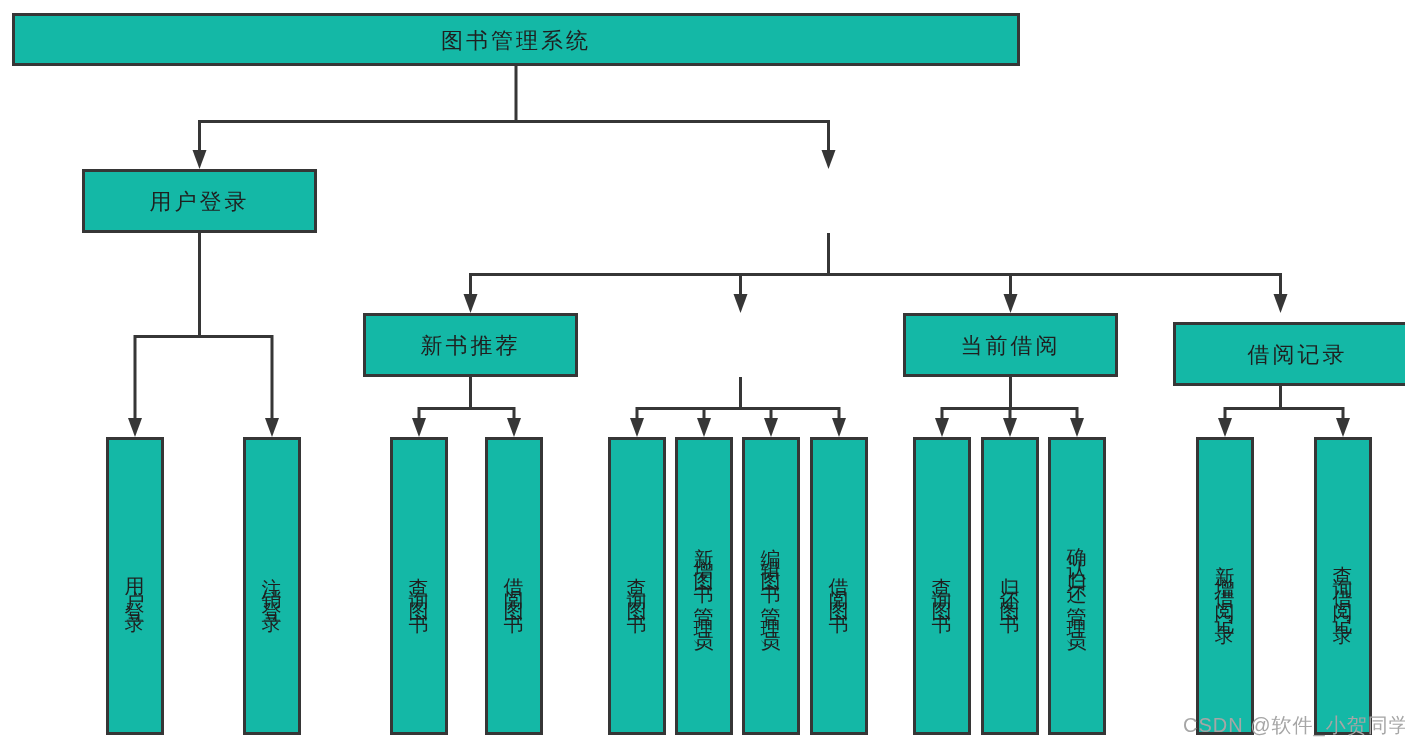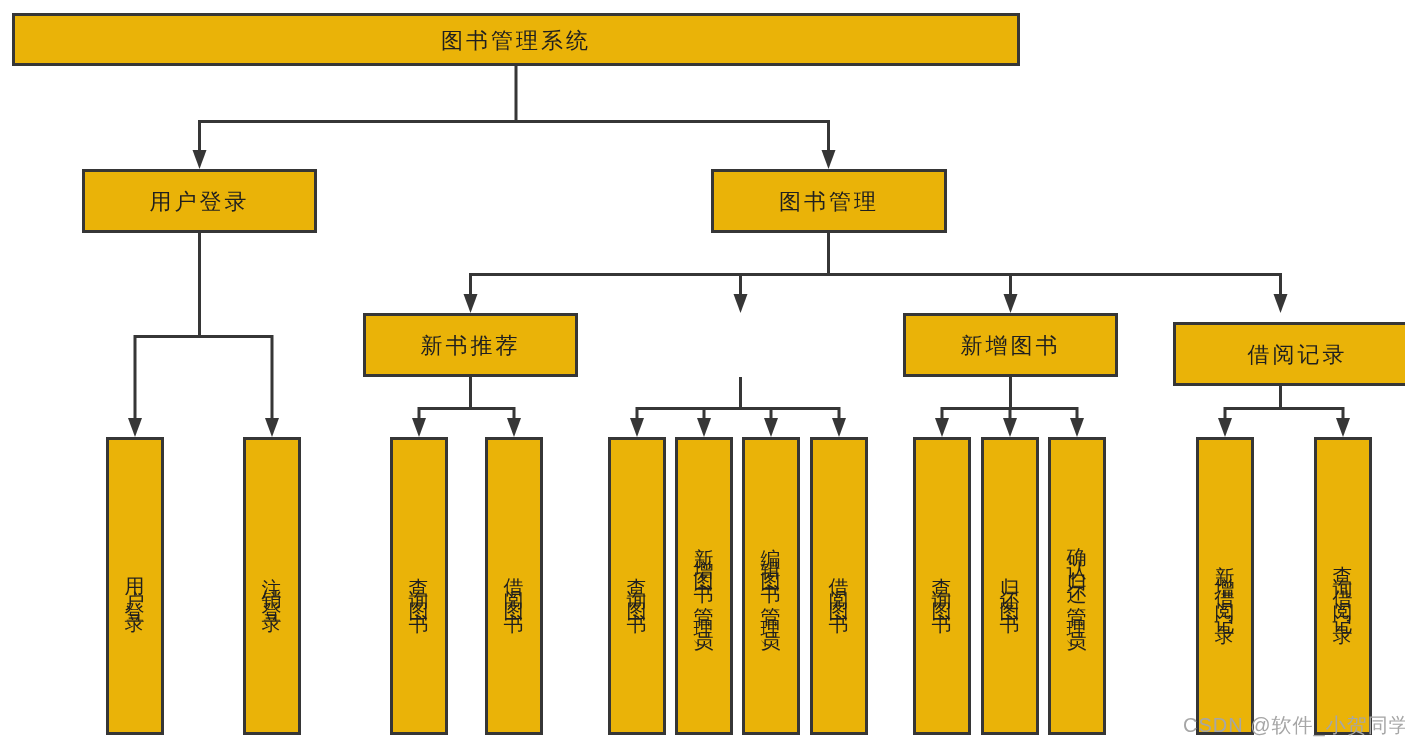--- a/index.html
+++ b/index.html
@@ -18,21 +18,21 @@
   svg.wires {
     position: absolute;
     left: 0; top: 0;
     width: 1405px;
     height: 747px;
     pointer-events: none;
   }
   .node {
     position: absolute;
     box-sizing: border-box;
-    background: #eab308;
+    background: #14b8a6;
     border: 3px solid #363636;
     color: #1f1f1f;
     display: flex;
     align-items: center;
     justify-content: center;
     text-align: center;
   }
   .h-node {
     font-size: 22px;
     letter-spacing: 3px;
@@ -90,24 +90,23 @@
       <polygon points="1003,418 1017,418 1010,437"></polygon>
       <polygon points="1070,418 1084,418 1077,437"></polygon>
       <polygon points="1218,418 1232,418 1225,437"></polygon>
       <polygon points="1336,418 1350,418 1343,437"></polygon>
     </g>
   </svg>
 
   <div class="node h-node" style="left:12px; top:13px; width:1008px; height:53px;">图书管理系统</div>
 
   <div class="node h-node" style="left:82px; top:169px; width:235px; height:64px;">用户登录</div>
-  <div class="node h-node" style="left:711px; top:169px; width:236px; height:64px;">图书管理</div>
 
   <div class="node h-node" style="left:363px; top:313px; width:215px; height:64px;text-align:center;">新书推荐</div>
-  <div class="node h-node" style="left:903px; top:313px; width:215px; height:64px;">新增图书</div>
+  <div class="node h-node" style="left:903px; top:313px; width:215px; height:64px;">当前借阅</div>
   <div class="node h-node" style="left:1173px; top:322px; width:249px; height:64px;">借阅记录</div>
 
   <div class="node v-node" style="left:106px; top:437px; width:58px; height:298px;">用户登录</div>
   <div class="node v-node" style="left:243px; top:437px; width:58px; height:298px;">注销登录</div>
 
   <div class="node v-node" style="left:390px; top:437px; width:58px; height:298px;">查询图书</div>
   <div class="node v-node" style="left:485px; top:437px; width:58px; height:298px;">借阅图书</div>
 
   <div class="node v-node" style="left:608px; top:437px; width:58px; height:298px;">查询图书</div>
   <div class="node v-node" style="left:675px; top:437px; width:58px; height:298px;">新增图书（管理员）</div>

